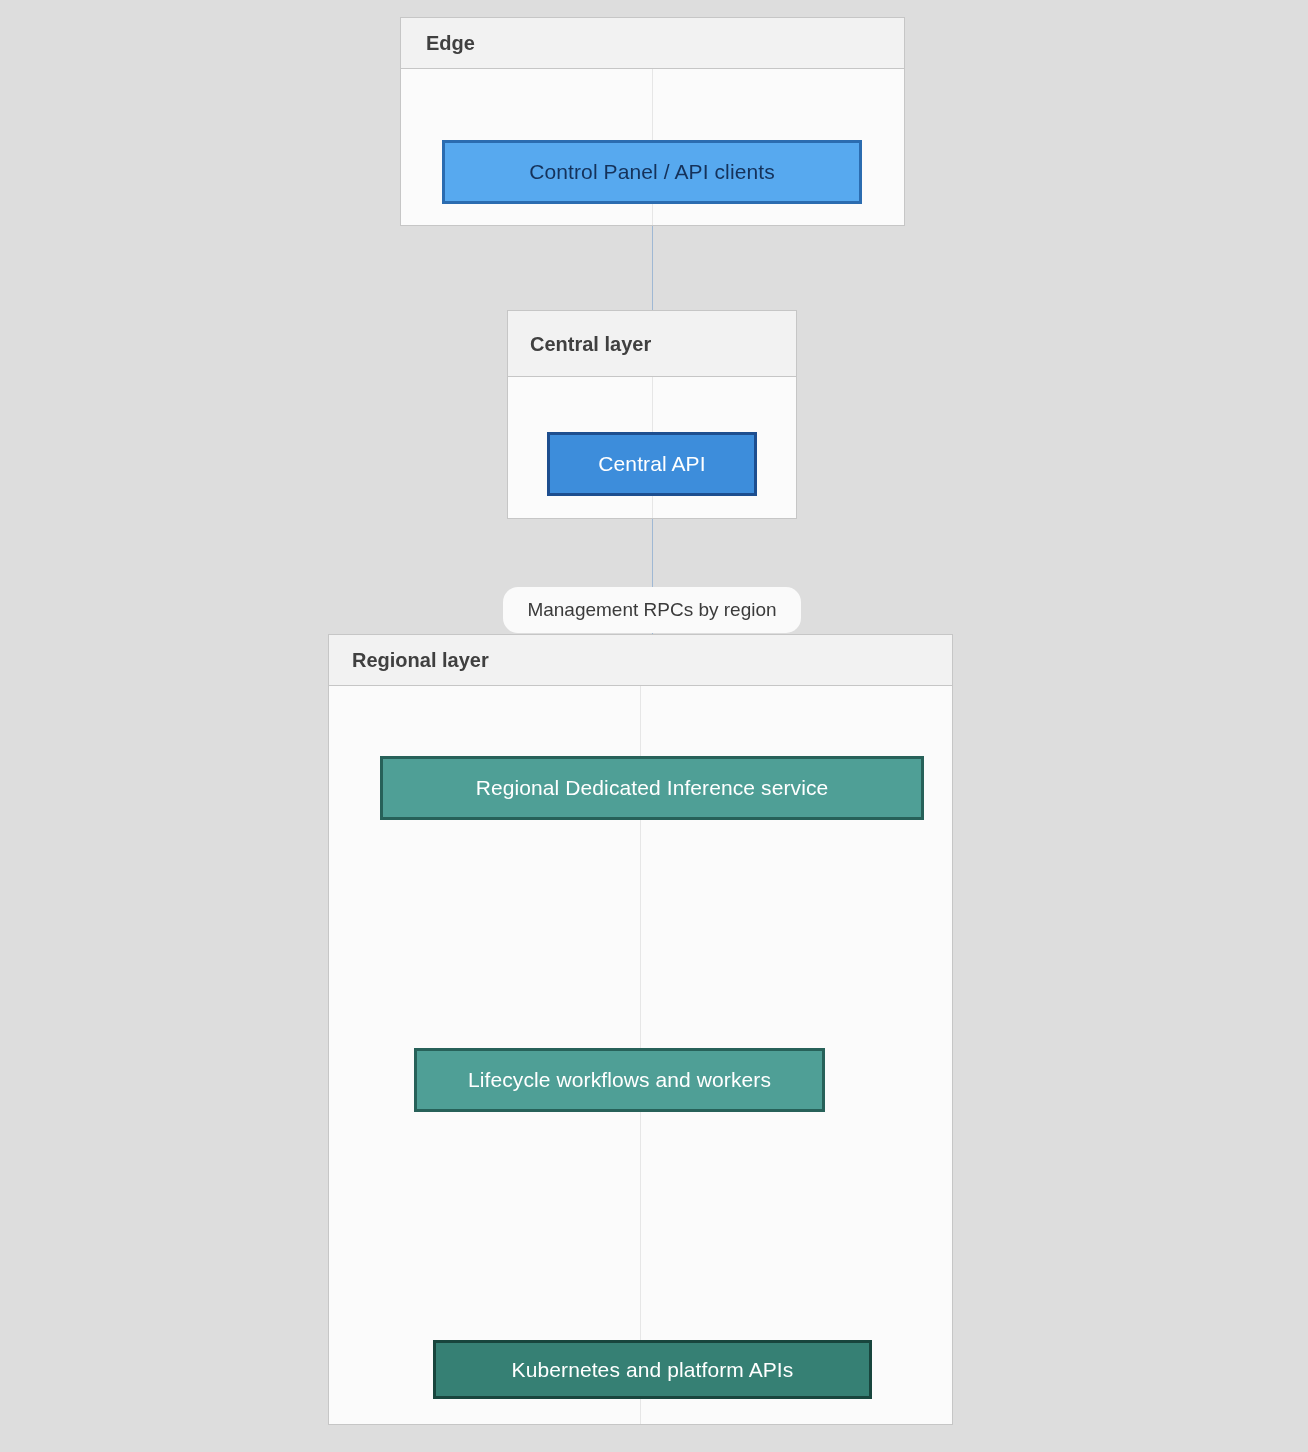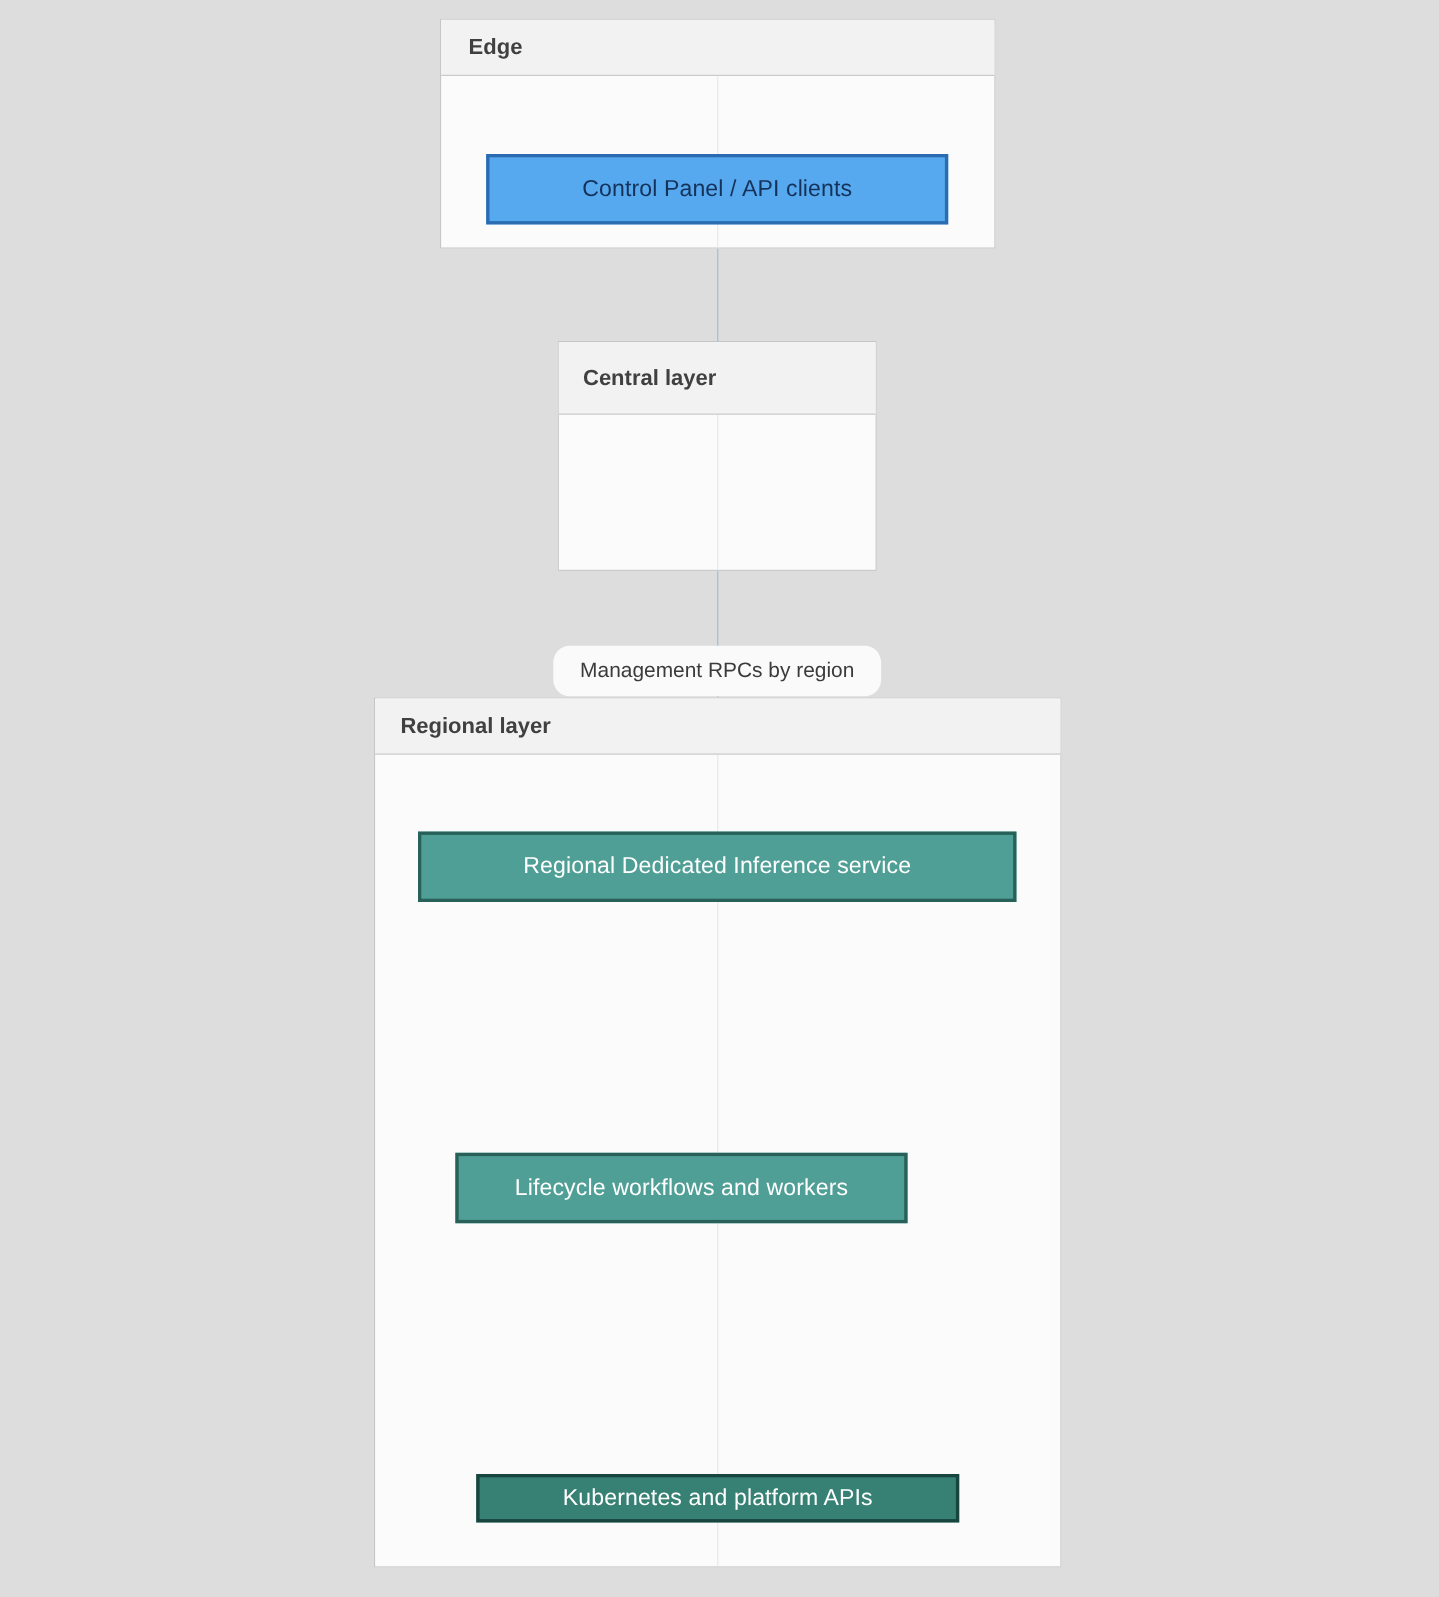--- a/index.html
+++ b/index.html
@@ -66,21 +66,21 @@
     width: 290px;
     height: 209px;
   }
   #cluster-central .cluster-title {
     height: 66px;
     font-size: 20px;
     padding-left: 22px;
   }
 
   #cluster-regional {
-    left: 340px;
+    left: 328px;
     top: 634px;
     width: 625px;
     height: 791px;
     text-align: right;
   }
   #cluster-regional .cluster-title {
     height: 51px;
     font-size: 20px;
     padding-left: 23px;
   }
@@ -151,21 +151,21 @@
   #node-lifecycle {
     left: 414px;
     top: 1031px;
     width: 411px;
     height: 64px;
   }
   #node-kubernetes {
     left: 433px;
     top: 1323px;
     width: 439px;
-    height: 44px;
+    height: 59px;
   }
 
   
   .edge-line {
     position: absolute;
     width: 1px;
     background: #9fb8d4;
     left: 652px;
   }
   .arrow-head {
@@ -243,20 +243,23 @@
     <div class="col-divider" style="left:311px;"></div>
     <div class="cluster-title">
       <span>Regional layer</span>
     </div>
   </div>
 
   <div class="node node-edge-client" id="node-control-panel">
     <span>Control Panel / API clients</span>
   </div>
 
+  <div class="node node-central-api" id="node-central-api">
+    <span>Central API</span>
+  </div>
 
   <div class="node node-regional" id="node-regional-inference">
     <span>Regional Dedicated Inference service</span>
   </div>
 
   <div class="node node-regional" id="node-lifecycle">
     <span>Lifecycle workflows and workers</span>
   </div>
 
   <div class="node node-platform" id="node-kubernetes">

